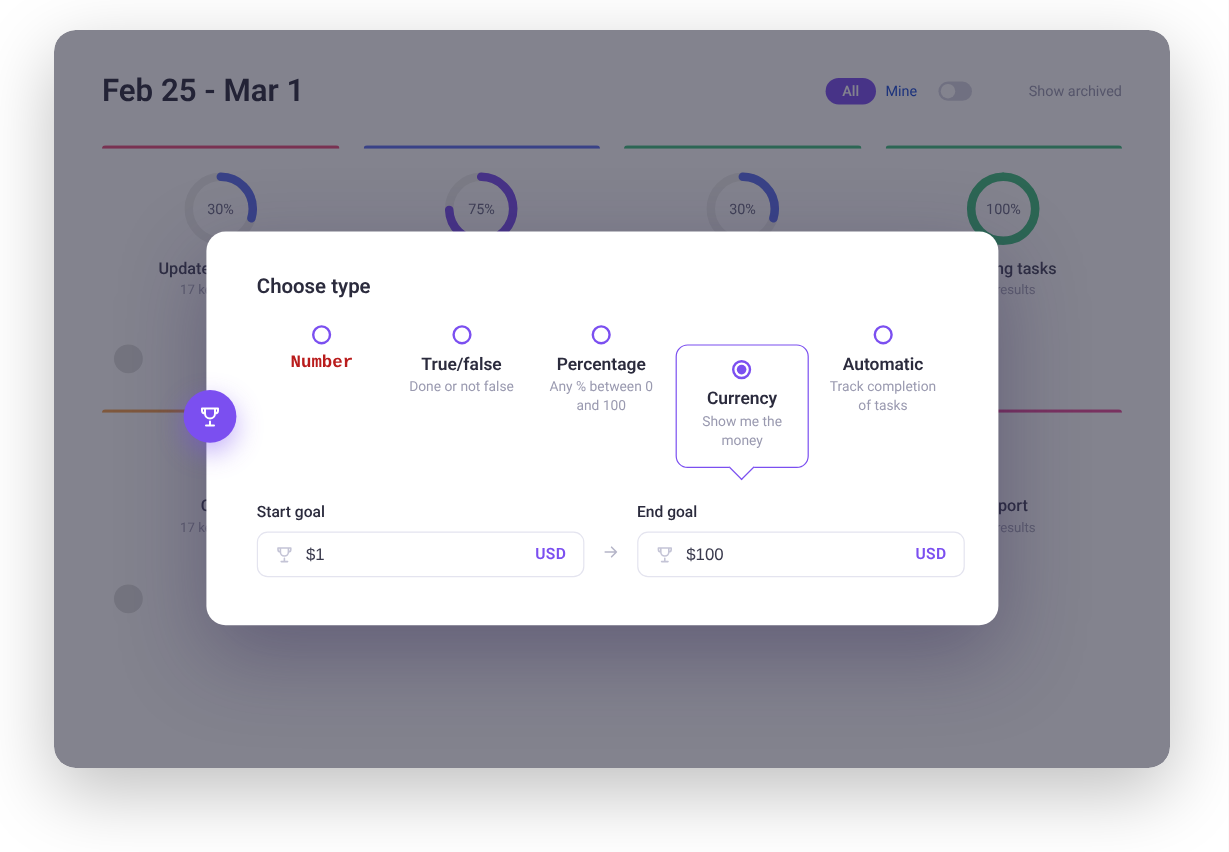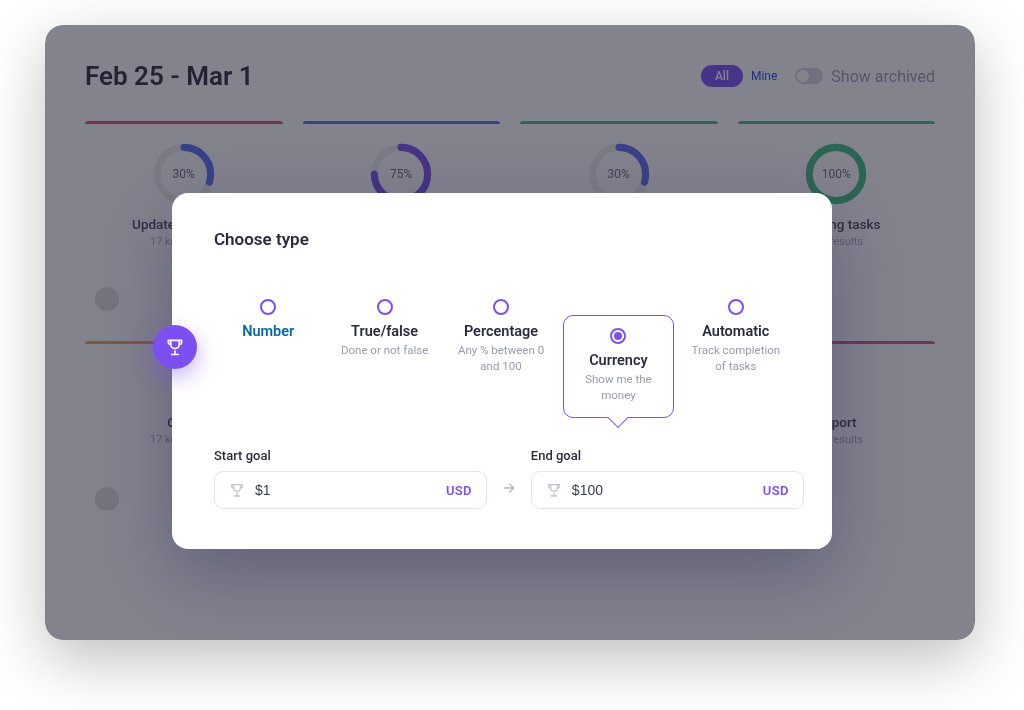--- a/index.html
+++ b/index.html
@@ -33,21 +33,21 @@
   
   .bg-header { display:flex; justify-content: space-between; align-items:center; margin-bottom: 30px; }
   .bg-title { font-size: 26px; font-weight: 600; color:#2b2b3d; }
   .bg-right { display:flex; align-items:center; gap:18px; }
   .seg { display:flex; align-items:center; background:transparent; font-size:13px; color:#9a9ab0; gap:8px; }
   .seg-pill { background:#7b4ff0; color:#fff; padding:4px 14px; border-radius: 999px; font-size:12px; font-weight:500;}
   .seg-label { color:#1d4ed8; font-size:12px; }
   .toggle-wrap { display:flex; align-items:center; gap:8px; }
   .toggle { width:28px; height:16px; background:#d6d6e2; border-radius:999px; position:relative; }
   .toggle::after { content:""; position:absolute; left:2px; top:2px; width:12px; height:12px; background:#fff; border-radius:50%; }
-  .toggle-label { font-size:16px; color:#9a9ab0; }
+  .toggle-label { font-size:12px; color:#9a9ab0;margin-left:39px; }
 
   
   .bg-cards { display:grid; grid-template-columns: repeat(4, 1fr); gap:20px; }
   .bg-card { height:200px; border-top:3px solid; border-radius:3px 3px 0 0; position:relative; padding-top:18px; text-align:center; }
   .bg-card.red { border-color:#e84c7a; }
   .bg-card.blue { border-color:#5b6ff0; }
   .bg-card.green { border-color:#3fbf7f; }
   .bg-card.green2 { border-color:#3fbf7f; }
   .donut { width:64px; height:64px; border-radius:50%; margin:0 auto 10px; position:relative; }
   .donut svg { width:64px; height:64px; transform: rotate(-90deg);}
@@ -69,21 +69,21 @@
     position:absolute;
     left:50%; top:193px;
     transform: translateX(-50%);
     width: 660px;
     background:#fff;
     border-radius: 16px;
     box-shadow: 0 25px 70px rgba(40,30,80,0.35);
     padding: 36px 42px 40px;
     z-index: 10;
   }
-  .modal-title { font-size:17px; font-weight:600; color:#2b2b3d; margin-bottom:38px; }
+  .modal-title { font-size:17px; font-weight:600; color:#2b2b3d; margin-bottom:10px; }
   .type-row { display:flex; gap:8px; justify-content:space-between; margin-bottom:30px; }
   .type-card {
     flex:1;
     text-align:center;
     padding:12px 4px 14px;
     border-radius:10px;
     position:relative;
     cursor:pointer;
   }
   .type-card.selected {
@@ -101,21 +101,21 @@
     transform: translateX(-50%) rotate(45deg);
   }
   .radio {
     width:16px; height:16px; border:2px solid #7b4ff0; border-radius:50%;
     margin: 0 auto 8px; position:relative;
   }
   .radio.filled::after {
     content:""; position:absolute; inset:2px; background:#7b4ff0; border-radius:50%;
   }
   .type-name { font-size:14.5px; font-weight:600; color:#2b2b3d; margin-bottom:3px; }
-  .type-card.accent .type-name { color:#0369a1; }
+  .type-card.accent .type-name { color:#b91c1c;font-family:Liberation Mono, monospace; }
   .type-desc { font-size:11.5px; color:#9a9ab0; line-height:1.35; }
 
   .goals-row { display:flex; gap:14px; align-items:flex-end; }
   .goal-col { flex:1; }
   .goal-label { font-size:13px; color:#2b2b3d; font-weight:500; margin-bottom:8px; }
   .goal-input {
     display:flex; align-items:center;
     border:1px solid #e4e4ef; border-radius:9px;
     padding: 10px 14px;
     gap:10px;

